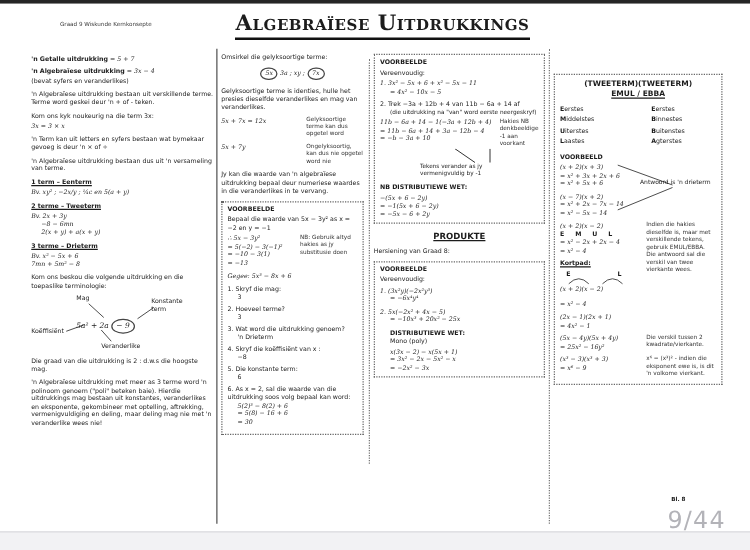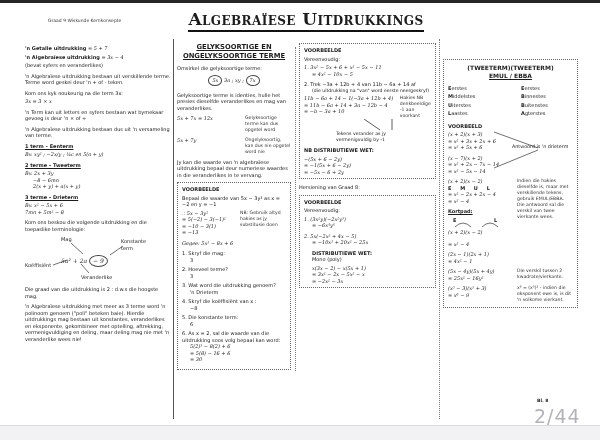--- a/index.html
+++ b/index.html
@@ -99,21 +99,20 @@
       </span>
       <span style="position:absolute;left:0;top:26px;">Koëffisiënt</span>
       <span style="position:absolute;left:56px;top:38px;">Veranderlike</span>
     </div>
 
     <div class="blk">Die graad van die uitdrukking is 2 : d.w.s die hoogste mag.</div>
     <div class="blk">'n Algebraïese uitdrukking met meer as 3 terme word 'n polinoom genoem ("poli" beteken baie). Hierdie uitdrukkings mag bestaan uit konstantes, veranderlikes en eksponente, gekombineer met optelling, aftrekking, vermenigvuldiging en deling, maar deling mag nie met 'n veranderlike wees nie!</div>
   </div>
 
   <div class="col" id="col2">
-    <div class="h2">GELYKSOORTIGE EN ONGELYKSOORTIGE TERME</div>
     <div class="m2">Omsirkel die gelyksoortige terme:</div>
     <div class="blk" style="text-align:center;padding:2px 0;">
       <span class="circ math">5x</span>
       <span class="math">3a ; xy ;</span>
       <span class="circ math">7x</span>
     </div>
     <div class="blk">Gelyksoortige terme is identies, hulle het presies dieselfde veranderlikes en mag van veranderlikes.</div>
     <div class="row blk">
       <span class="math">5x + 7x = 12x</span>
       <span class="sidenote">Gelyksoortige terme kan dus opgetel word</span>
@@ -187,20 +186,21 @@
         <line x1="30" y1="0" x2="46" y2="11" stroke="#333" stroke-width="0.8"></line>
         <line x1="58" y1="0" x2="58" y2="11" stroke="#333" stroke-width="0.8"></line>
       </svg>
       <div class="blk" style="font-size:4.6px;margin-left:32px;width:66px;">Tekens verander as jy vermenigvuldig by -1</div>
       <div class="b m2">NB DISTRIBUTIEWE WET:</div>
       <div class="math">−(5x + 6 − 2y)</div>
       <div class="math">= −1(5x + 6 − 2y)</div>
       <div class="math">= −5x − 6 + 2y</div>
     </div>
 
+    <div class="h2" style="margin-top:6px;">PRODUKTE</div>
     <div class="blk">Hersiening van Graad 8:</div>
 
     <div class="dbox">
       <div class="b m2">VOORBEELDE</div>
       <div class="m2">Vereenvoudig:</div>
       <div class="math">1.  (3x²y)(−2x²y³)</div>
       <div class="math ind blk">= −6x⁴y⁴</div>
       <div class="math">2.  5x(−2x² + 4x − 5)</div>
       <div class="math ind blk">= −10x³ + 20x² − 25x</div>
       <div class="b ind">DISTRIBUTIEWE WET:</div>
@@ -283,16 +283,16 @@
         <div style="width:62px;">
           <div class="math">(x³ − 3)(x³ + 3)</div>
           <div class="math">= x⁶ − 9</div>
         </div>
         <div class="sidenote" style="width:56px;">x⁶ = (x³)² - indien die eksponent ewe is, is dit 'n volkome vierkant.</div>
       </div>
     </div>
   </div>
 
   <div class="bl8">Bl. 8</div>
-  <div class="pgnum">2/44</div>
+  <div class="pgnum">9/44</div>
 </div>
 
 <div class="bottombar"></div>
 
 </body></html>

